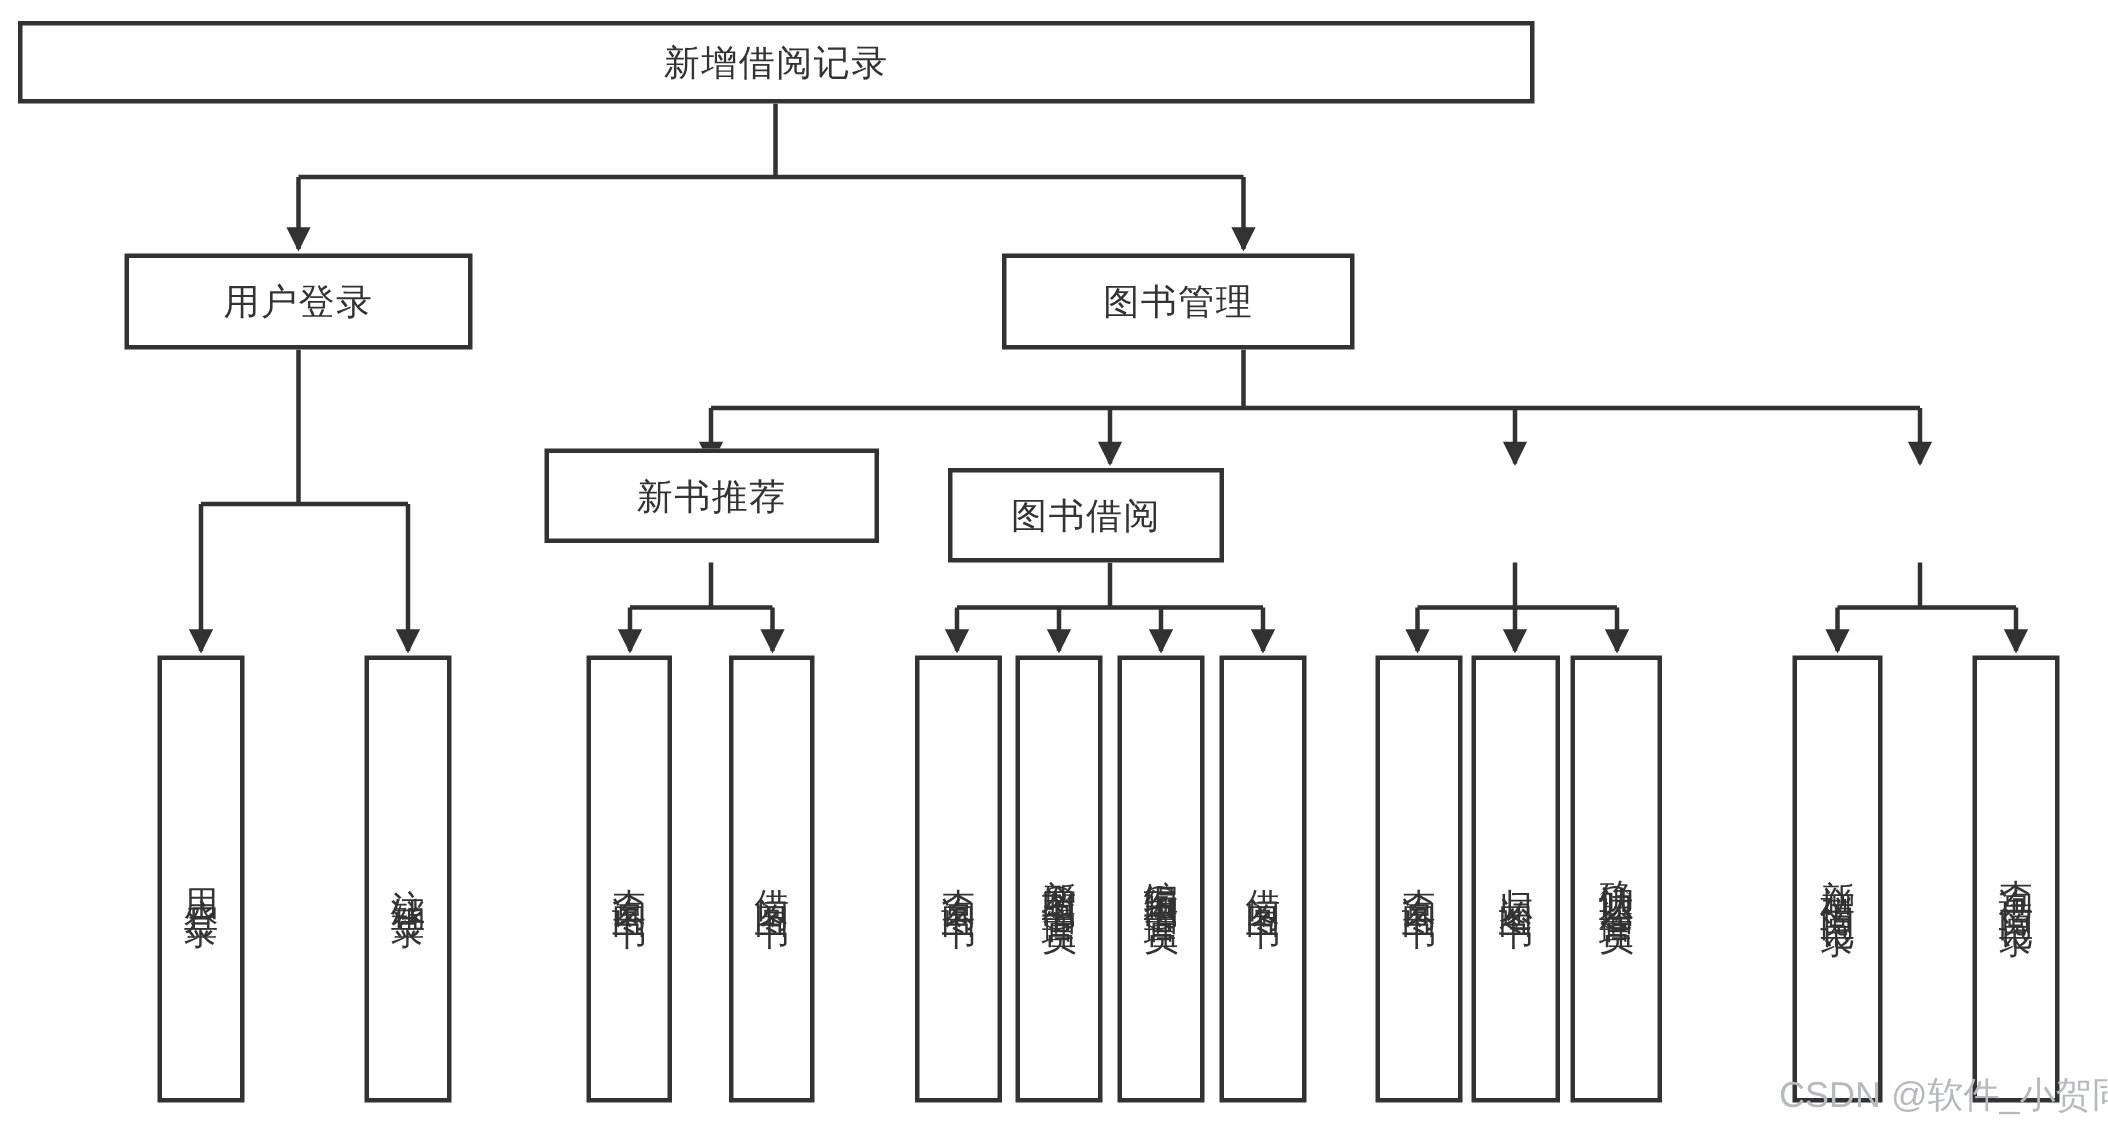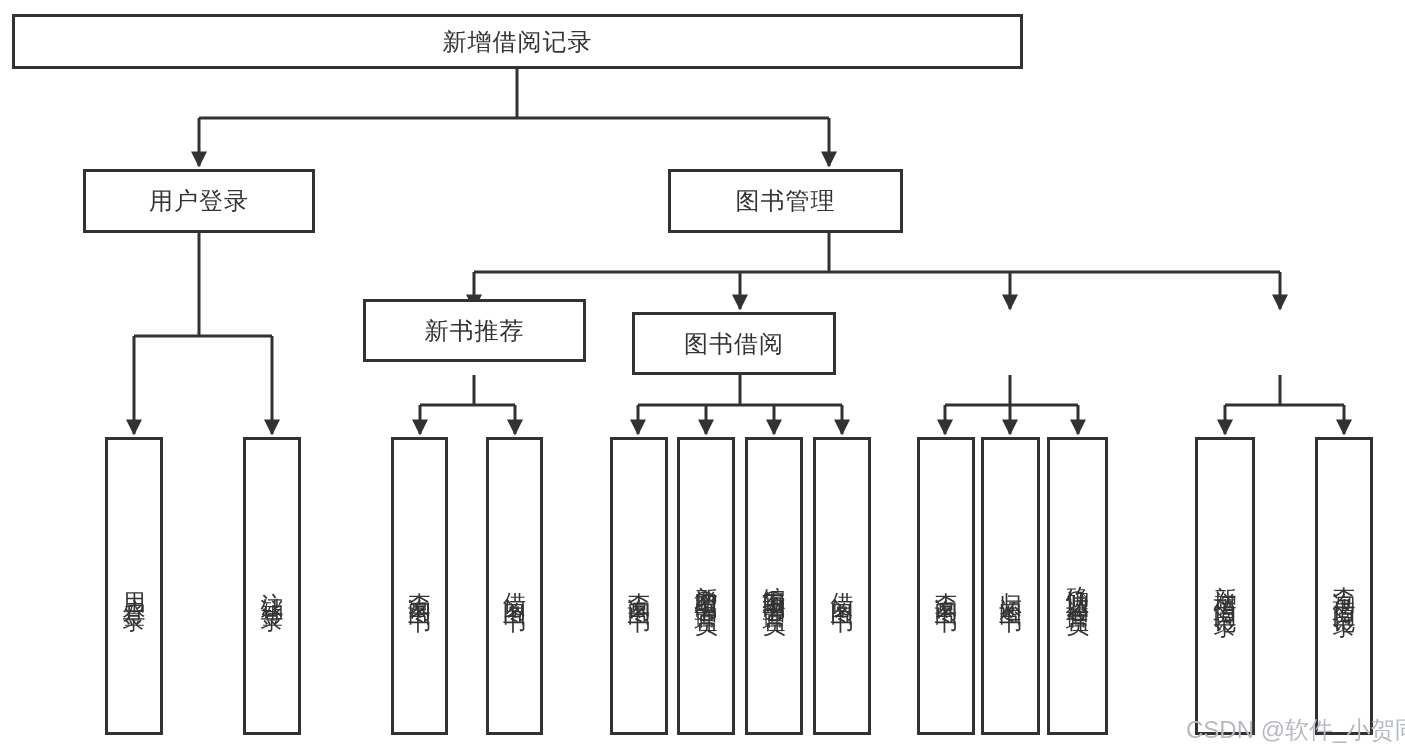--- a/index.html
+++ b/index.html
@@ -113,21 +113,21 @@
   <div class="node" style="left:83px; top:169px; width:232px; height:64px;">
     <span class="hlabel">用户登录</span>
   </div>
   <div class="node" style="left:668px; top:169px; width:235px; height:64px;">
     <span class="hlabel">图书管理</span>
   </div>
 
   <div class="node" style="left:363px; top:299px; width:223px; height:63px;">
     <span class="hlabel">新书推荐</span>
   </div>
-  <div class="node" style="left:632px; top:312px; width:204px; height:63px;">
+  <div class="node" style="left:632px; top:312px; width:184px; height:63px;">
     <span class="hlabel">图书借阅</span>
   </div>
 
   <div class="node" style="left:105px; top:437px; width:58px; height:298px;">
     <span class="vtext">用户登录</span>
   </div>
   <div class="node" style="left:243px; top:437px; width:58px; height:298px;">
     <span class="vtext">注销登录</span>
   </div>
 

